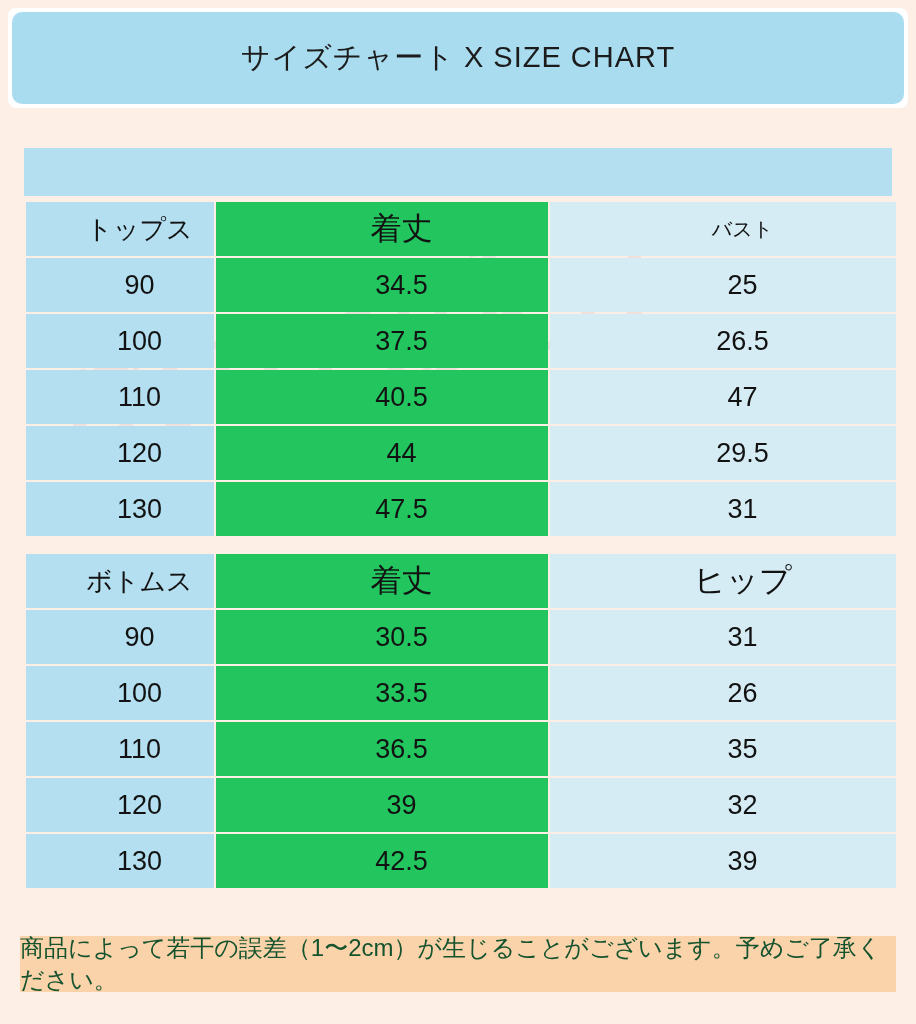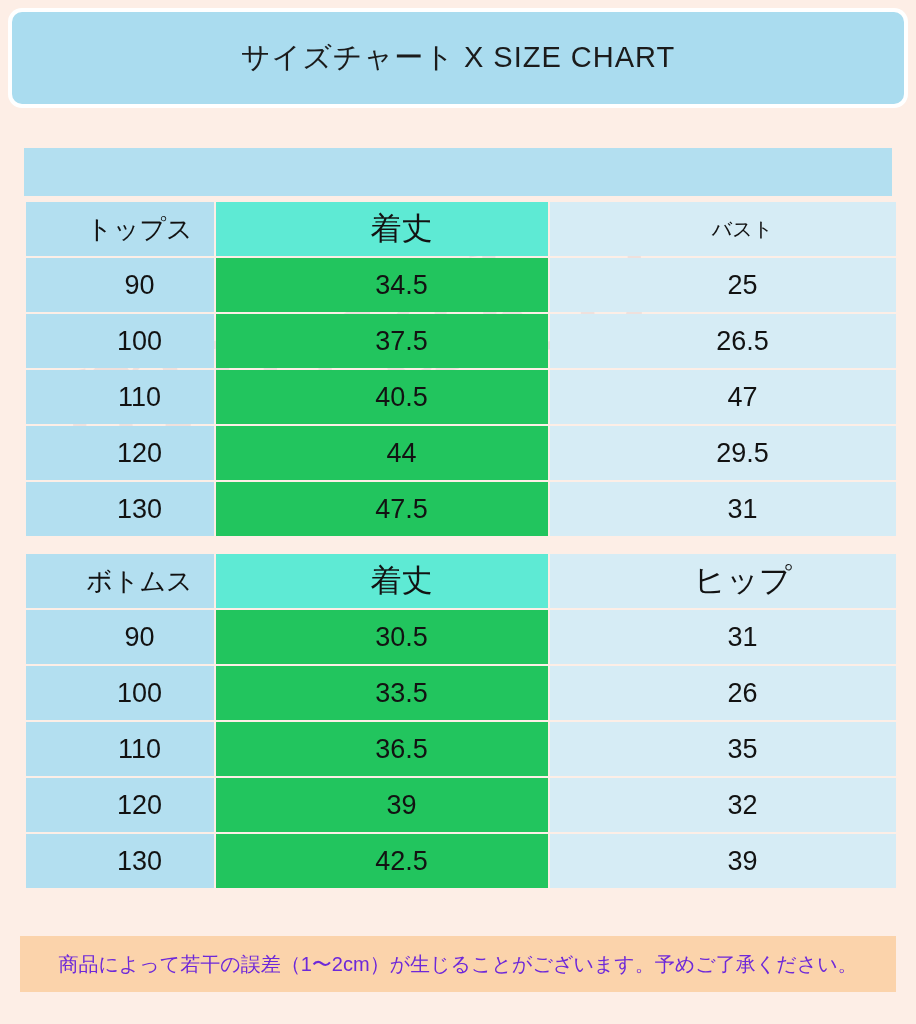--- a/index.html
+++ b/index.html
@@ -38,21 +38,21 @@
     z-index: 0;
   }
   
   .header-card {
     position: absolute;
     left: 8px;
     top: 8px;
     width: 900px;
     height: 100px;
     background: #ffffff;
-    border-radius: 14px;
+    border-radius: 8px;
     box-sizing: border-box;
     padding: 4px;
     z-index: 2;
   }
   .header-band {
     width: 100%;
     height: 100%;
     background: #aadcef;
     border-radius: 10px;
     display: flex;
@@ -91,43 +91,43 @@
     vertical-align: middle;
     font-size: 27px;
     color: #121212;
     font-family: "Liberation Sans", sans-serif;
     padding-left: 40px;
   }
   col.c1 { width: 188px; }
   col.c2 { width: 332px; }
   col.c3 { width: 346px; }
   .hdr-a { background: #b3dff0; font-size: 26px; }
-  .hdr-b { background: #5eead4; font-size: 31px; }
+  .hdr-b { background: #22c55e; font-size: 31px; }
   .hdr-c { background: #d6ecf5; font-size: 20px; }
   .hdr-c.small { font-size: 32px; }
   .cell-a { background: #b3dff0; }
   .cell-b { background: #22c55e; }
   .cell-c { background: #d6ecf5; }
   .gap-row td { height: 14px; background: transparent; padding: 0; }
   
   .note {
     position: absolute;
     left: 20px;
     top: 936px;
     width: 876px;
     height: 56px;
     background: #fbd3ab;
     display: flex;
     align-items: center;
     justify-content: center;
     z-index: 2;
   }
   .note-text {
-    font-size: 20px;
-    color: #6d28d9;
+    font-size: 24px;
+    color: #14532d;
     font-family: "Liberation Sans", sans-serif;
   }
 </style>
 </head>
 <body>
 
 <div class="page">
 
   <div class="watermark">muraku</div>
 

